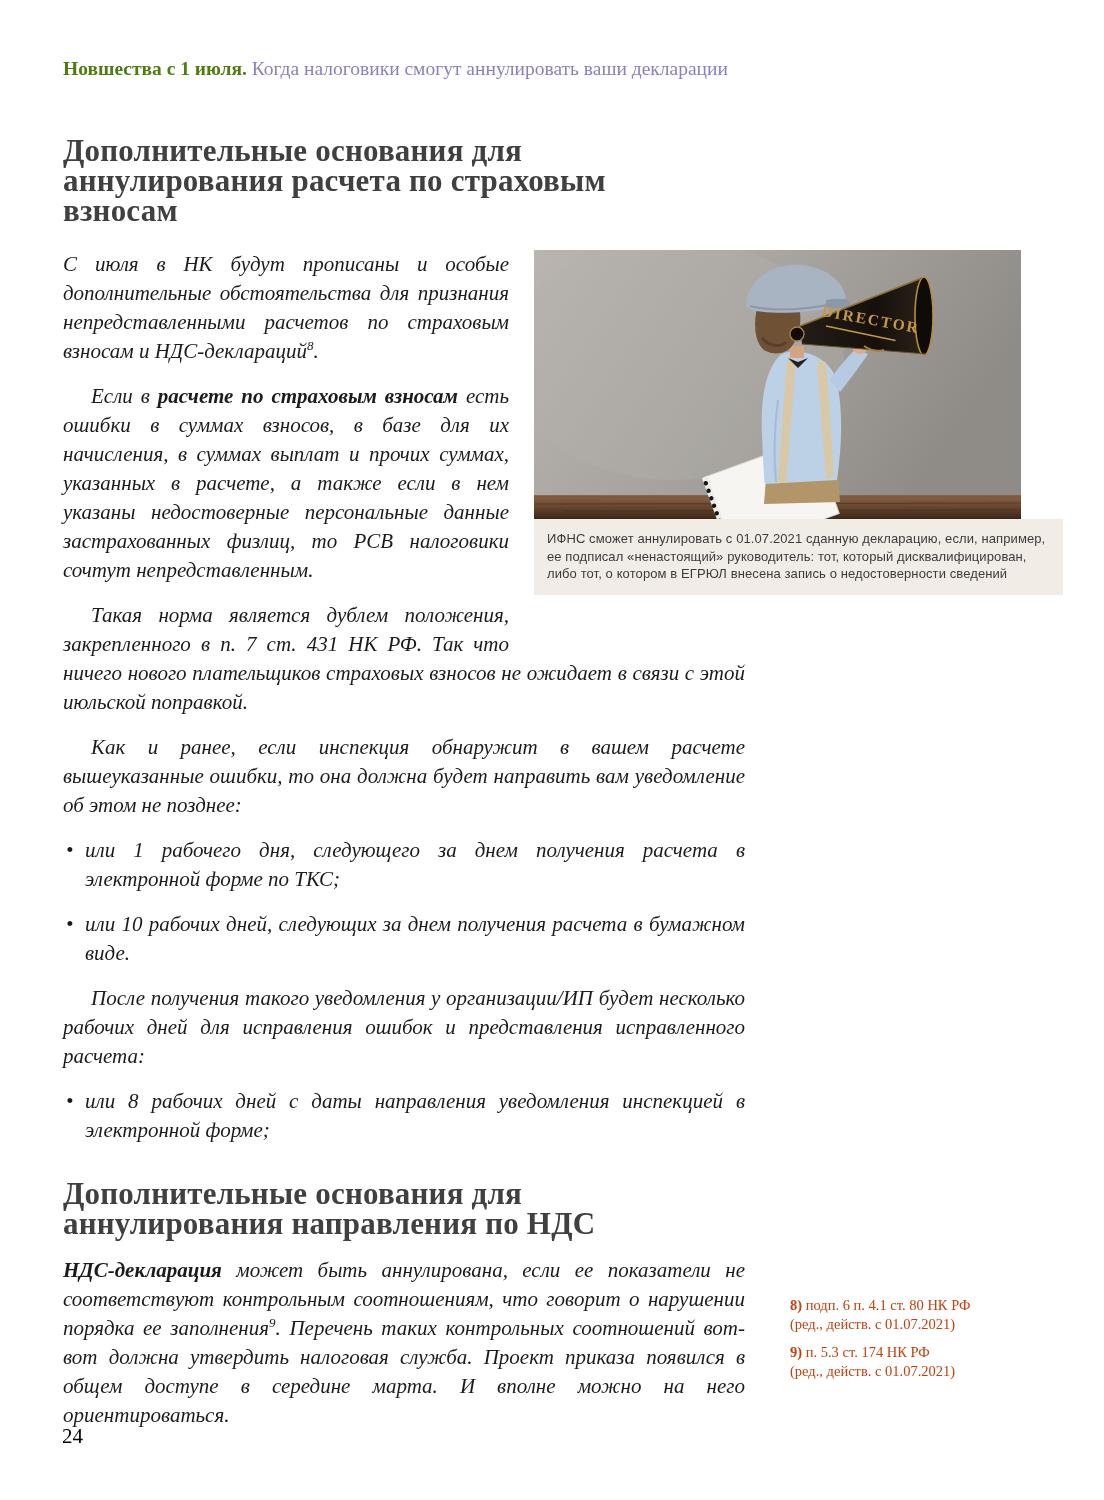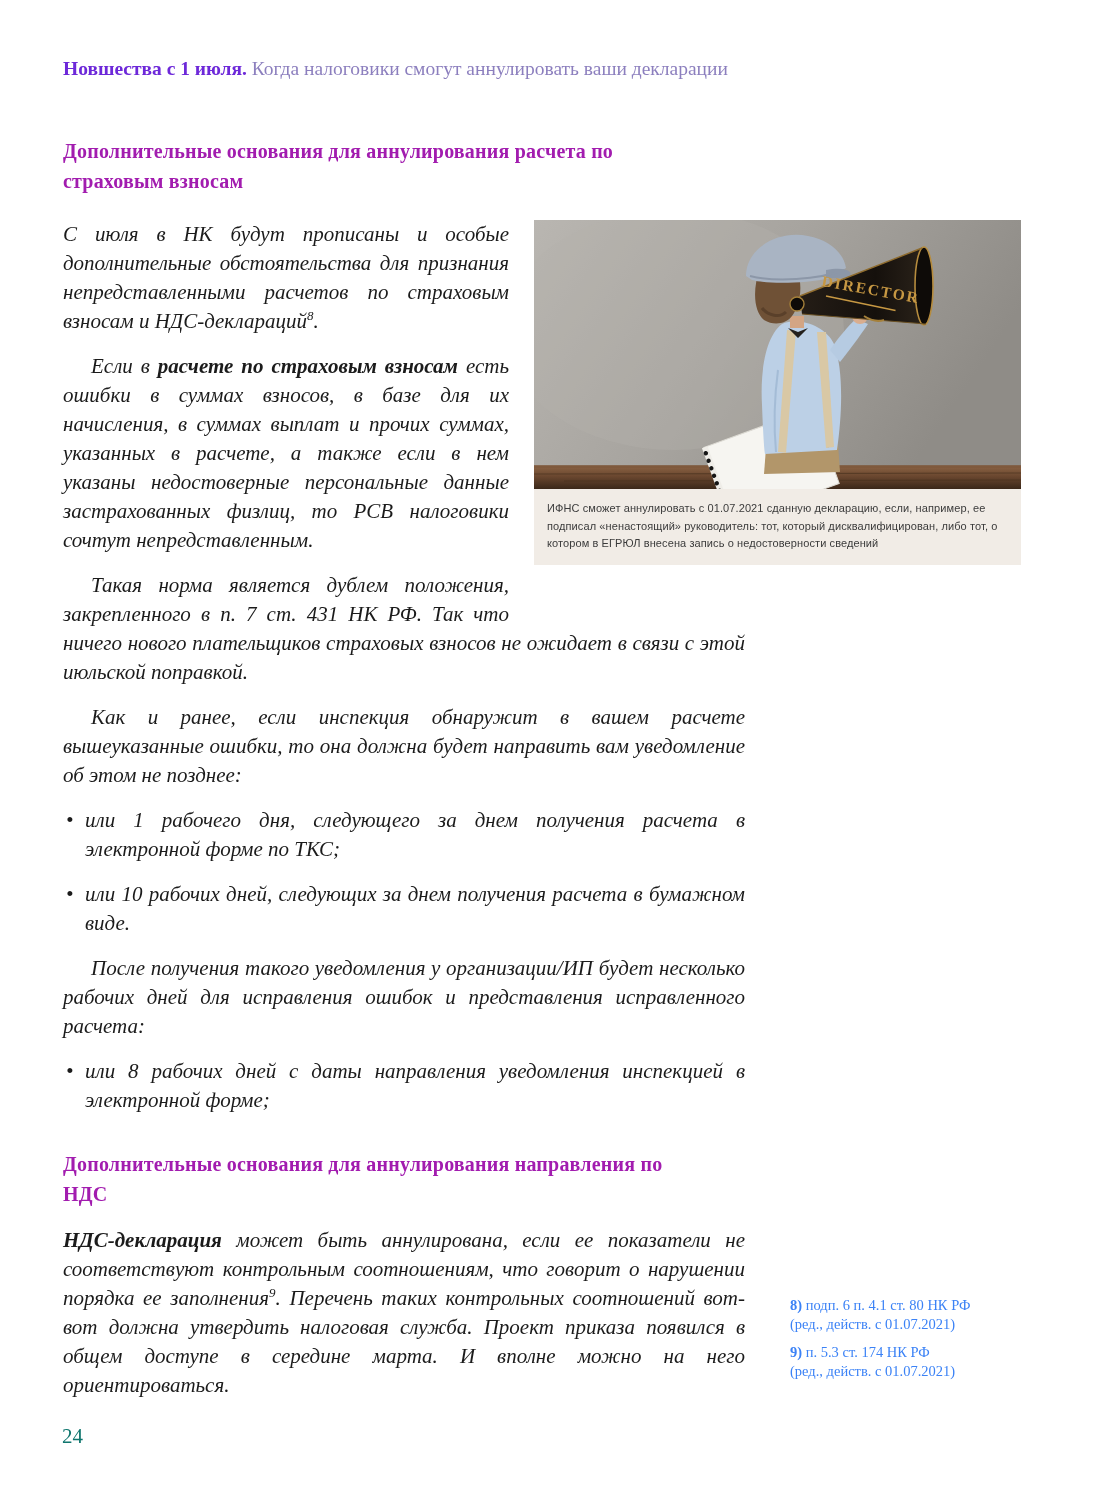--- a/index.html
+++ b/index.html
@@ -1,52 +1,52 @@
 <!DOCTYPE html>
 <html lang="ru"><head>
 <meta charset="utf-8">
 <style>
   html,body{margin:0;padding:0;background:#ffffff;}
   .page{position:relative;width:1104px;height:1500px;background:#ffffff;overflow:hidden;
         font-family:"Liberation Serif", serif;color:#1b1b1b;}
 
   
   .header{position:absolute;left:63px;top:57px;font-size:19.5px;line-height:24px;white-space:nowrap;}
-  .header .kicker{font-weight:bold;color:#6d28d9;}
+  .header .kicker{font-weight:bold;color:#4d7c0f;}
   .header .sub{color:#8c7fbe;}
 
   
   .article{position:absolute;left:63px;top:136px;width:958px;}
-  .headline{font-size:20px;line-height:30px;font-weight:bold;color:#a21caf;
+  .headline{font-size:31px;line-height:30px;font-weight:bold;color:#404040;
             max-width:600px;margin:0 0 24px 0;letter-spacing:.2px;}
   .headline.h2{margin:34px 276px 17px 0;}
 
   .article p.body, .article .bullet{margin:16px 276px 0 0;font-size:21px;line-height:29px;
             text-align:justify;color:#1b1b1b;font-style:italic;}
   .p-indent{text-indent:28px;}
   .bullet{position:relative;padding-left:22px;}
   .bullet::before{content:"\2022";position:absolute;left:3px;top:0;}
   sup{font-size:13px;line-height:0;vertical-align:super;}
   .bold{font-weight:bold;}
 
   
   .photo-block{float:right;width:487px;padding-left:25px;margin:0 0 36px 0;}
   .photo{width:487px;height:269px;overflow:hidden;}
   .photo svg{display:block;}
-  .caption{box-sizing:border-box;width:487px;background:#f1ece6;padding:11px 13px 12px 13px;
-           font-family:"Liberation Sans", sans-serif;font-size:11px;line-height:17.5px;
+  .caption{box-sizing:border-box;width:529px;background:#f1ece6;padding:11px 13px 12px 13px;
+           font-family:"Liberation Sans", sans-serif;font-size:13px;line-height:17.5px;
            color:#3b3b3b;letter-spacing:.1px;}
 
   
   .footnotes{position:absolute;left:790px;top:1296px;width:225px;
-             font-size:14.5px;line-height:18.5px;color:#3b82f6;}
+             font-size:14.5px;line-height:18.5px;color:#c2410c;}
   .footnote{margin-bottom:10px;}
   .fn-num{font-weight:bold;}
 
-  .pageno{position:absolute;left:62px;top:1424px;font-size:21px;color:#0f766e;}
+  .pageno{position:absolute;left:62px;top:1424px;font-size:21px;color:#000000;}
 </style>
 </head>
 <body>
 
 <div class="page">
 
   <div class="header">
     <span class="kicker">Новшества с 1 июля.</span>
     <span class="sub">Когда налоговики смогут аннулировать ваши декларации</span>
   </div>

